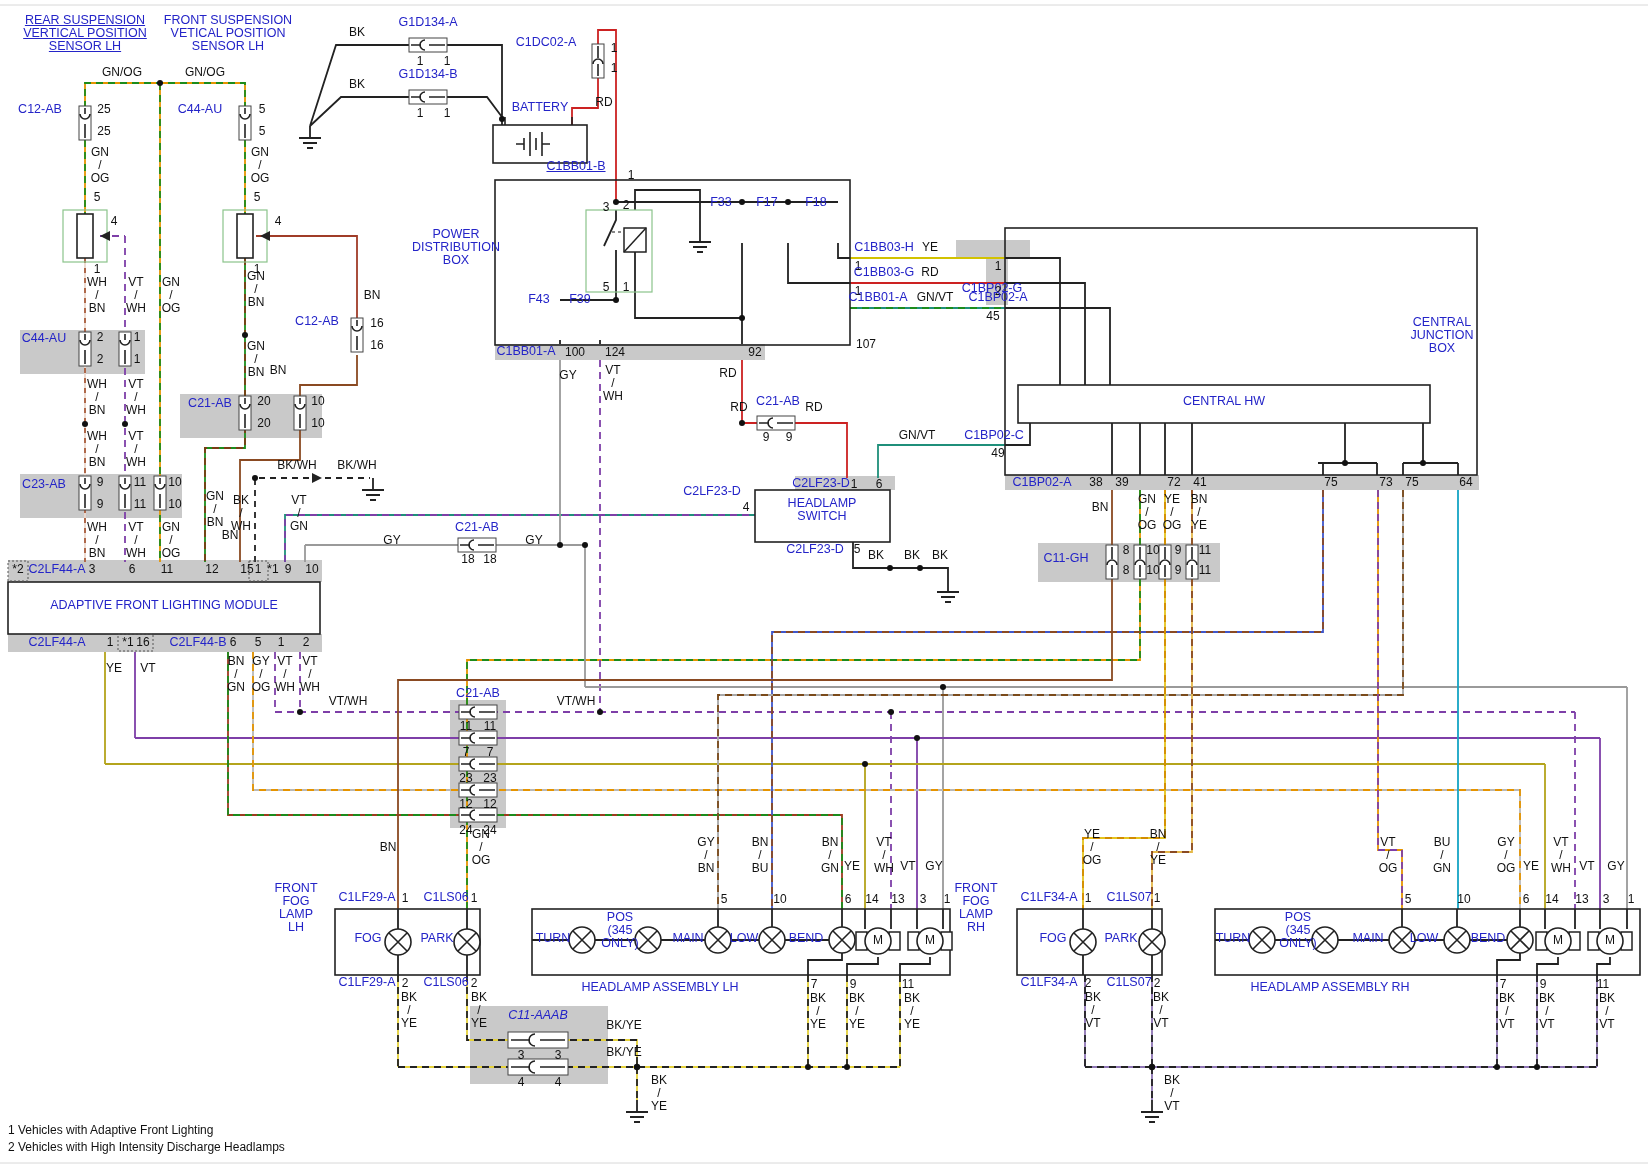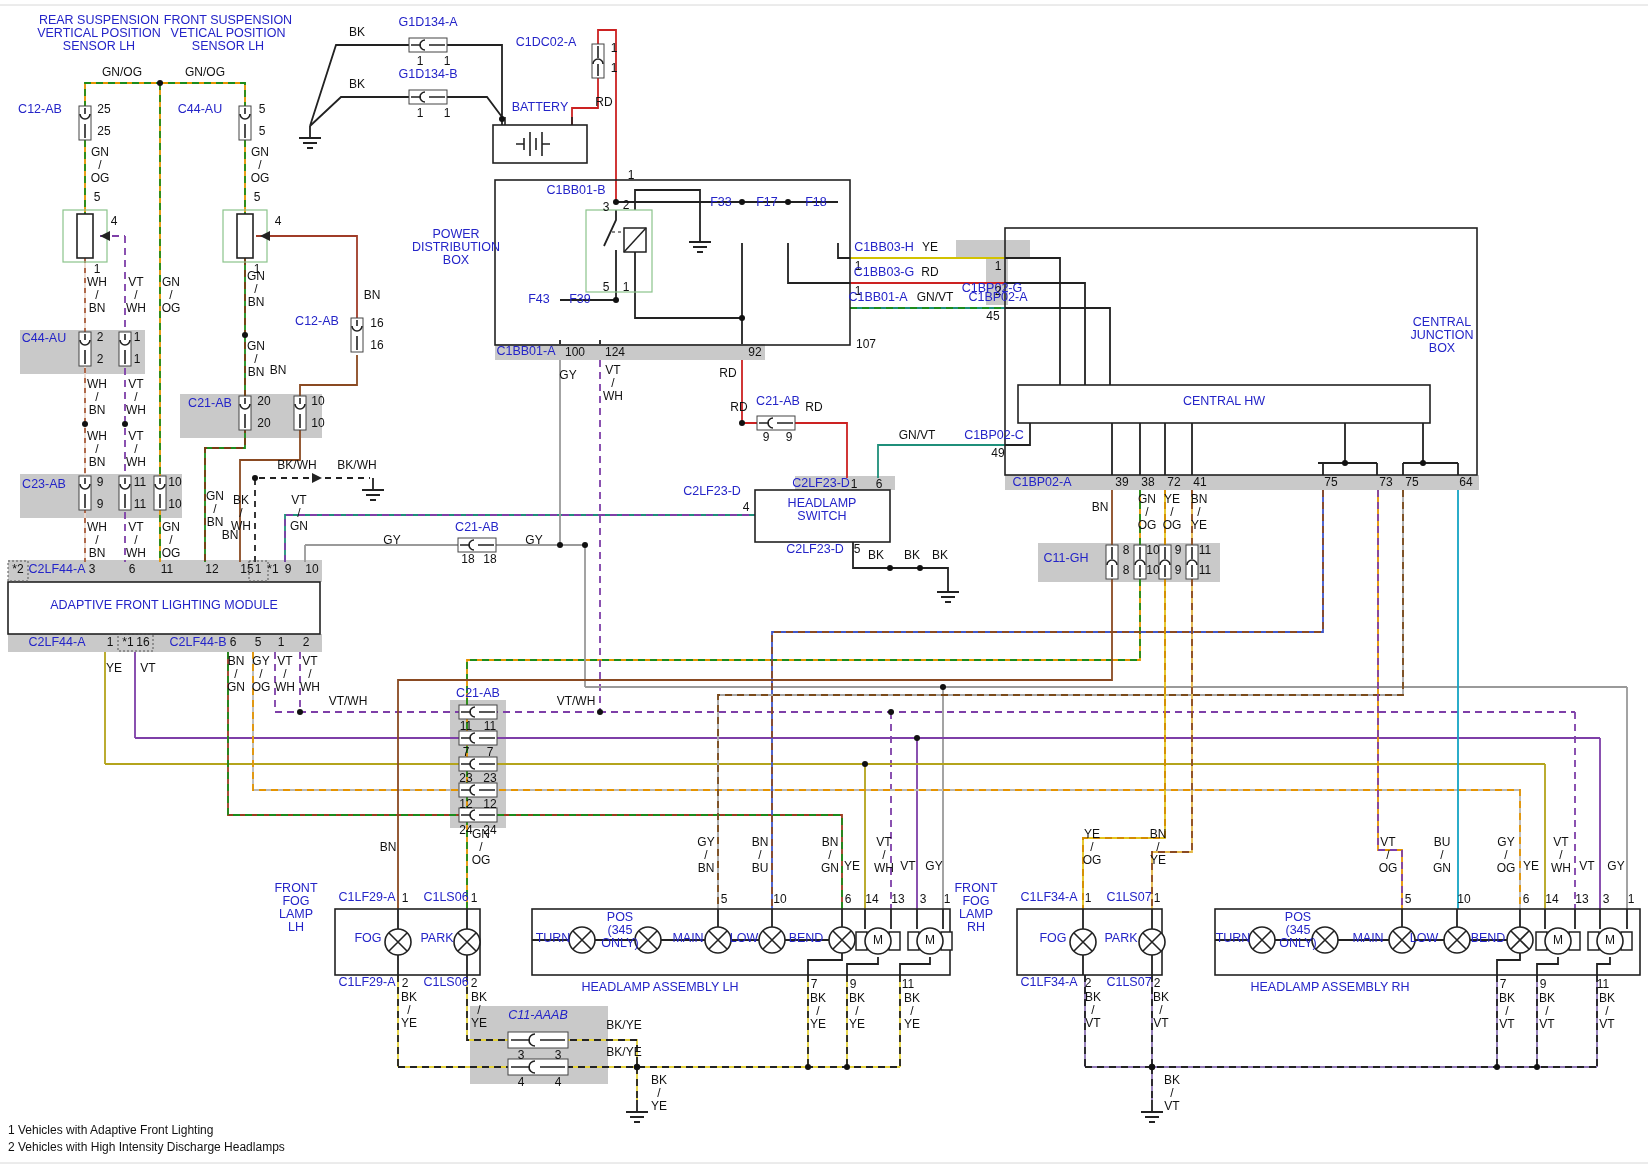--- a/index.html
+++ b/index.html
@@ -331,21 +331,21 @@
     <circle cx="637" cy="1067" r="3.2"></circle>
         <circle cx="808" cy="1067" r="3"></circle>
         <circle cx="847" cy="1067" r="3"></circle>
     <circle cx="1152" cy="1067" r="3.2"></circle>
         <circle cx="1497" cy="1067" r="3"></circle>
         <circle cx="1537" cy="1067" r="3"></circle>
   </g>
 </svg>
 
 <div id="labels">
-      <div class="lb b" style="left: 99px; top: 14px;">REAR SUSPENSION
+      <div class="lb b" style="left: 85px; top: 14px; text-decoration: underline;">REAR SUSPENSION
 VERTICAL POSITION
 SENSOR LH</div>
       <div class="lb b" style="left: 228px; top: 14px;">FRONT SUSPENSION
 VETICAL POSITION
 SENSOR LH</div>
       <div class="lb w" style="left: 122px; top: 66px;">GN/OG</div>
       <div class="lb w" style="left: 205px; top: 66px;">GN/OG</div>
       <div class="lb b" style="left: 40px; top: 103px;">C12-AB</div>
       <div class="lb w" style="left: 104px; top: 103px;">25</div>
       <div class="lb w" style="left: 104px; top: 125px;">25</div>
@@ -440,21 +440,21 @@
       <div class="lb w" style="left: 447px; top: 55px;">1</div>
       <div class="lb w" style="left: 357px; top: 78px;">BK</div>
       <div class="lb b" style="left: 428px; top: 68px;">G1D134-B</div>
       <div class="lb w" style="left: 420px; top: 107px;">1</div>
       <div class="lb w" style="left: 447px; top: 107px;">1</div>
       <div class="lb b" style="left: 546px; top: 36px;">C1DC02-A</div>
       <div class="lb w" style="left: 614px; top: 42px;">1</div>
       <div class="lb w" style="left: 614px; top: 62px;">1</div>
       <div class="lb b" style="left: 540px; top: 101px;">BATTERY</div>
       <div class="lb w" style="left: 604px; top: 96px;">RD</div>
-      <div class="lb b" style="left: 576px; top: 184px;">C1BB01-B</div>
+      <div class="lb b" style="left: 576px; top: 160px; text-decoration: underline;">C1BB01-B</div>
       <div class="lb w" style="left: 631px; top: 169px;">1</div>
       <div class="lb b" style="left: 456px; top: 228px;">POWER
 DISTRIBUTION
 BOX</div>
       <div class="lb w" style="left: 606px; top: 201px;">3</div>
       <div class="lb w" style="left: 626px; top: 199px;">2</div>
       <div class="lb w" style="left: 606px; top: 281px;">5</div>
       <div class="lb w" style="left: 626px; top: 281px;">1</div>
       <div class="lb b" style="left: 721px; top: 196px;">F33</div>
       <div class="lb b" style="left: 767px; top: 196px;">F17</div>
@@ -491,21 +491,21 @@
       <div class="lb w" style="left: 993px; top: 310px;">45</div>
       <div class="lb b" style="left: 1442px; top: 316px;">CENTRAL
 JUNCTION
 BOX</div>
       <div class="lb b" style="left: 1224px; top: 395px;">CENTRAL HW</div>
       <div class="lb b" style="left: 994px; top: 429px;">C1BP02-C</div>
       <div class="lb w" style="left: 998px; top: 447px;">49</div>
       <div class="lb w" style="left: 917px; top: 429px;">GN/VT</div>
       <div class="lb b" style="left: 1042px; top: 476px;">C1BP02-A</div>
       <div class="lb w" style="left: 1122px; top: 476px;">39</div>
-      <div class="lb w" style="left: 1148px; top: 476px;">38</div>
+      <div class="lb w" style="left: 1096px; top: 476px;">38</div>
       <div class="lb w" style="left: 1174px; top: 476px;">72</div>
       <div class="lb w" style="left: 1200px; top: 476px;">41</div>
       <div class="lb w" style="left: 1331px; top: 476px;">75</div>
       <div class="lb w" style="left: 1386px; top: 476px;">73</div>
       <div class="lb w" style="left: 1412px; top: 476px;">75</div>
       <div class="lb w" style="left: 1466px; top: 476px;">64</div>
       <div class="lb w" style="left: 1100px; top: 501px;">BN</div>
       <div class="lb w" style="left: 1147px; top: 493px;">GN
 /
 OG</div>

